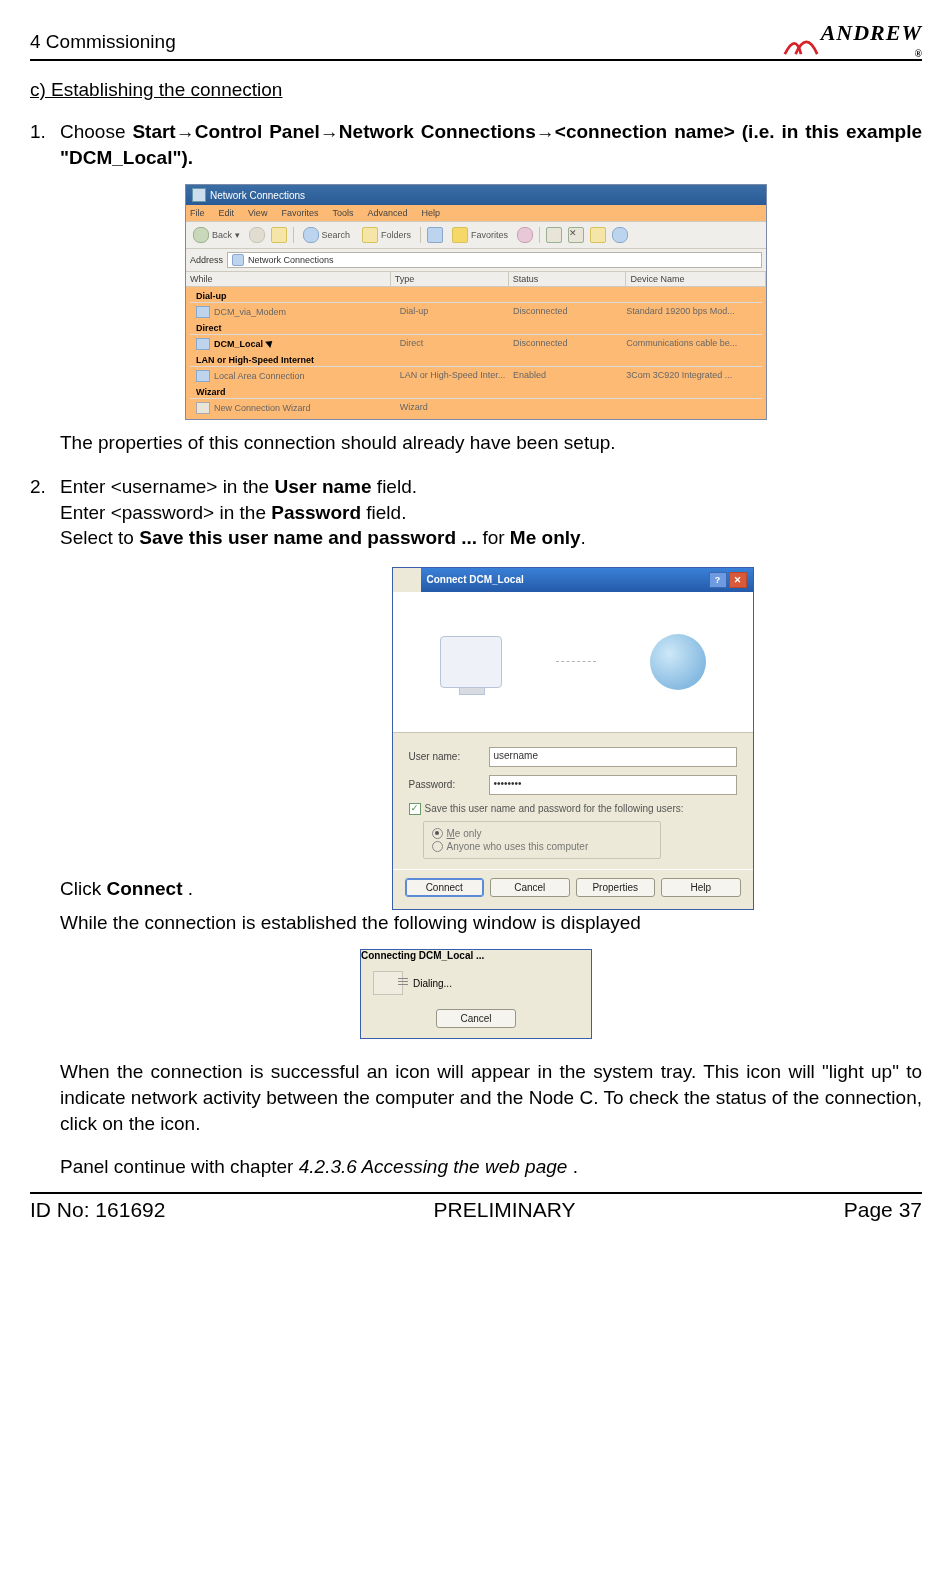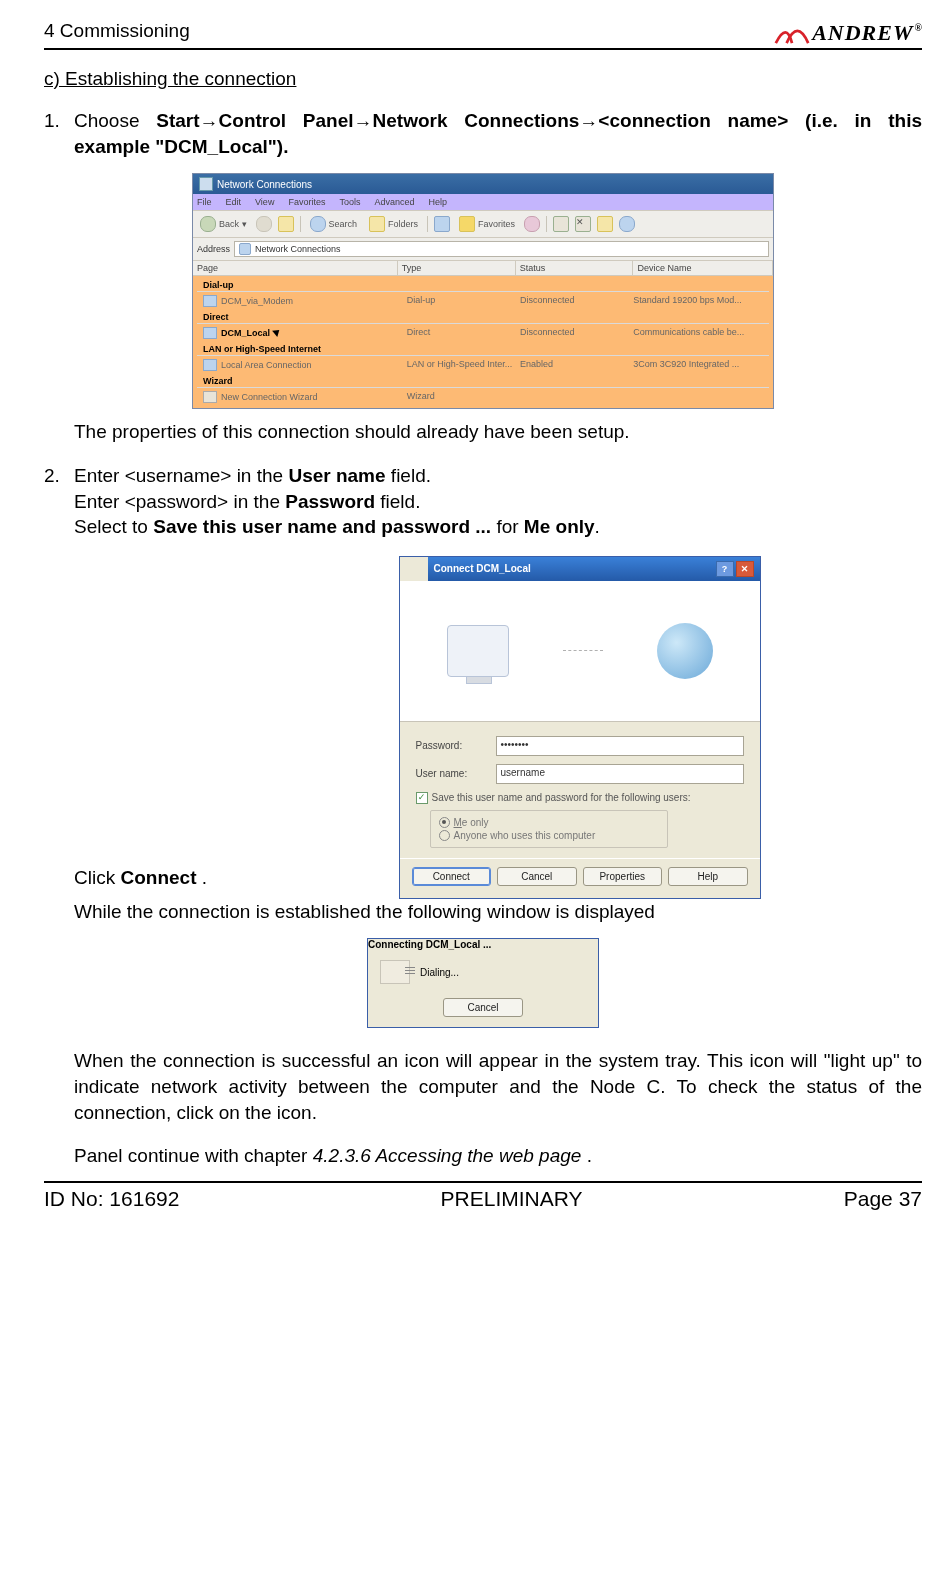--- a/index.html
+++ b/index.html
@@ -5,21 +5,21 @@
   body {
     margin: 0;
     padding: 0;
     font-family: Arial, Helvetica, sans-serif;
     font-size: 19px;
     color: #000;
     width: 952px;
     background: #fff;
   }
   .page {
-    padding: 20px 30px 10px 44px;
+    padding: 20px 30px 10px 30px;
   }
   .header {
     position: relative;
     border-bottom: 2px solid #000;
     padding-bottom: 2px;
     margin-bottom: 18px;
     display: flex;
     align-items: flex-end;
     justify-content: space-between;
   }
@@ -36,21 +36,22 @@
     width: 36px;
     height: 22px;
   }
   .logo-text {
     font-family: "Times New Roman", serif;
     font-weight: bold;
     font-style: italic;
     font-size: 22px;
     letter-spacing: 1px;
     display: inline-flex;
-    align-items: flex-start;
+    align-items: flex-end;
+    flex-direction: column;
   }
   .logo-sub {
     font-size: 10px;
     vertical-align: text-top;
     position: relative;
     top: 2px;
     left: 1px;
   }
   .section-head {
     text-decoration: underline;
@@ -100,21 +101,21 @@
     display: flex;
     align-items: center;
     gap: 4px;
   }
   .explorer .titlebar .tb-icon {
     width: 12px; height: 12px;
     background: #cde;
     border: 1px solid #69a;
   }
   .menubar {
-    background: #c4b5fd;
+    background: #fdba74;
     padding: 3px 4px;
     display: flex;
     gap: 14px;
     border-bottom: 1px solid #cfcabe;
     color: #444;
   }
   .toolbar {
     background: #efeeea;
     padding: 4px 4px;
     border-bottom: 1px solid #cfcabe;
@@ -357,21 +358,21 @@
         <span class="tb-ico blue" style="border-radius:7px;"></span>
       </div>
       <div class="addrbar">
         <span>Address</span>
         <div class="addrbox">
           <span class="tb-ico blue" style="width:10px;height:10px;border-radius:2px;"></span>
           <span>Network Connections</span>
         </div>
       </div>
       <div class="list-head">
-        <div class="col-name">Page</div>
+        <div class="col-name">While</div>
         <div class="col-type">Type</div>
         <div class="col-status">Status</div>
         <div class="col-device">Device Name</div>
       </div>
       <div class="list-body" id="list-body">
           <div class="group-head">Dial-up</div>
           <div class="list-row">
             <div class="col-name">
               <span class="row-ico net"></span>
               <span>DCM_via_Modem</span>
@@ -439,26 +440,26 @@
             <span class="winbtn close">✕</span>
           </span>
         </div>
         <div class="img-area">
           <div class="comp-ico"></div>
           <div style="flex:0 0 40px; border-top:1px dashed #b0b0b0; height:0;"></div>
           <div class="globe-ico"></div>
         </div>
         <div class="form-area">
           <div class="form-row">
+            <div class="form-label">User name:</div>
+            <div class="form-input">username</div>
+          </div>
+          <div class="form-row">
             <div class="form-label">Password:</div>
             <div class="form-input">••••••••</div>
-          </div>
-          <div class="form-row">
-            <div class="form-label">User name:</div>
-            <div class="form-input">username</div>
           </div>
           <div class="chk-row">
             <span class="chk">✓</span>
             <span>Save this user name and password for the following users:</span>
           </div>
           <div class="radio-group">
             <div class="radio-row">
                 <span class="radio checked"></span>
                 <span><u>M</u><span id="radio-me-rest">e only</span></span>
               </div>

